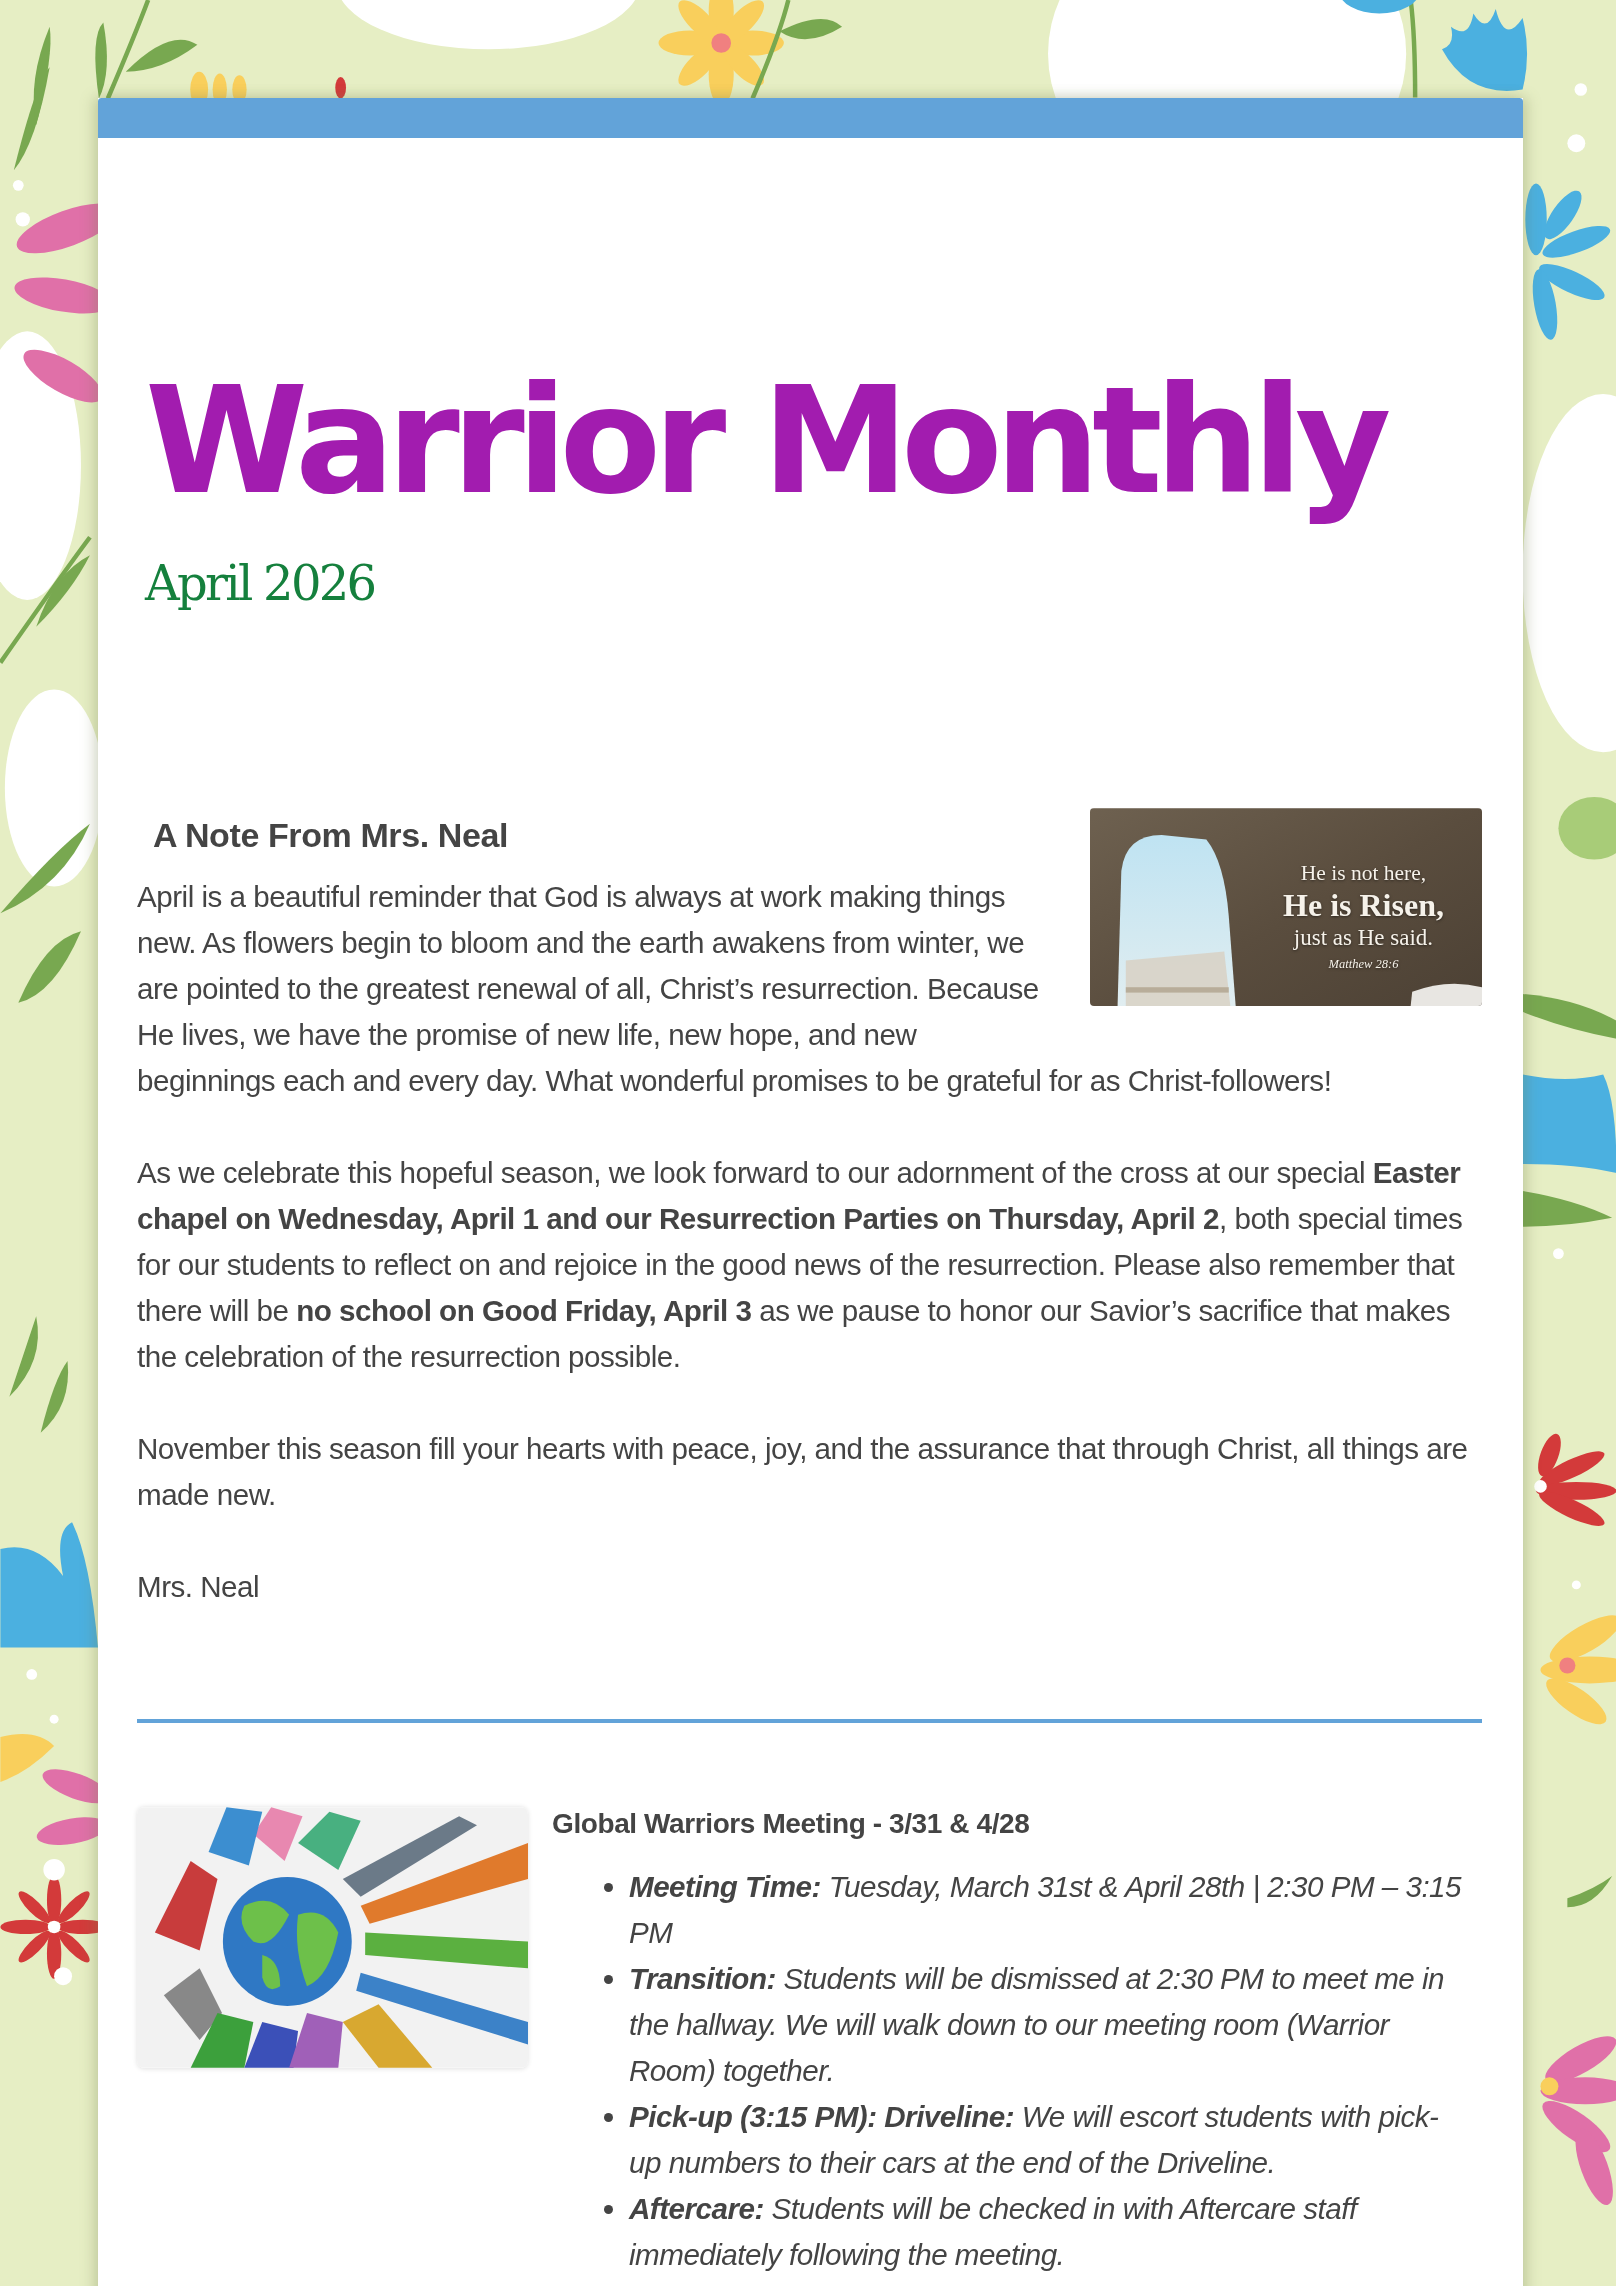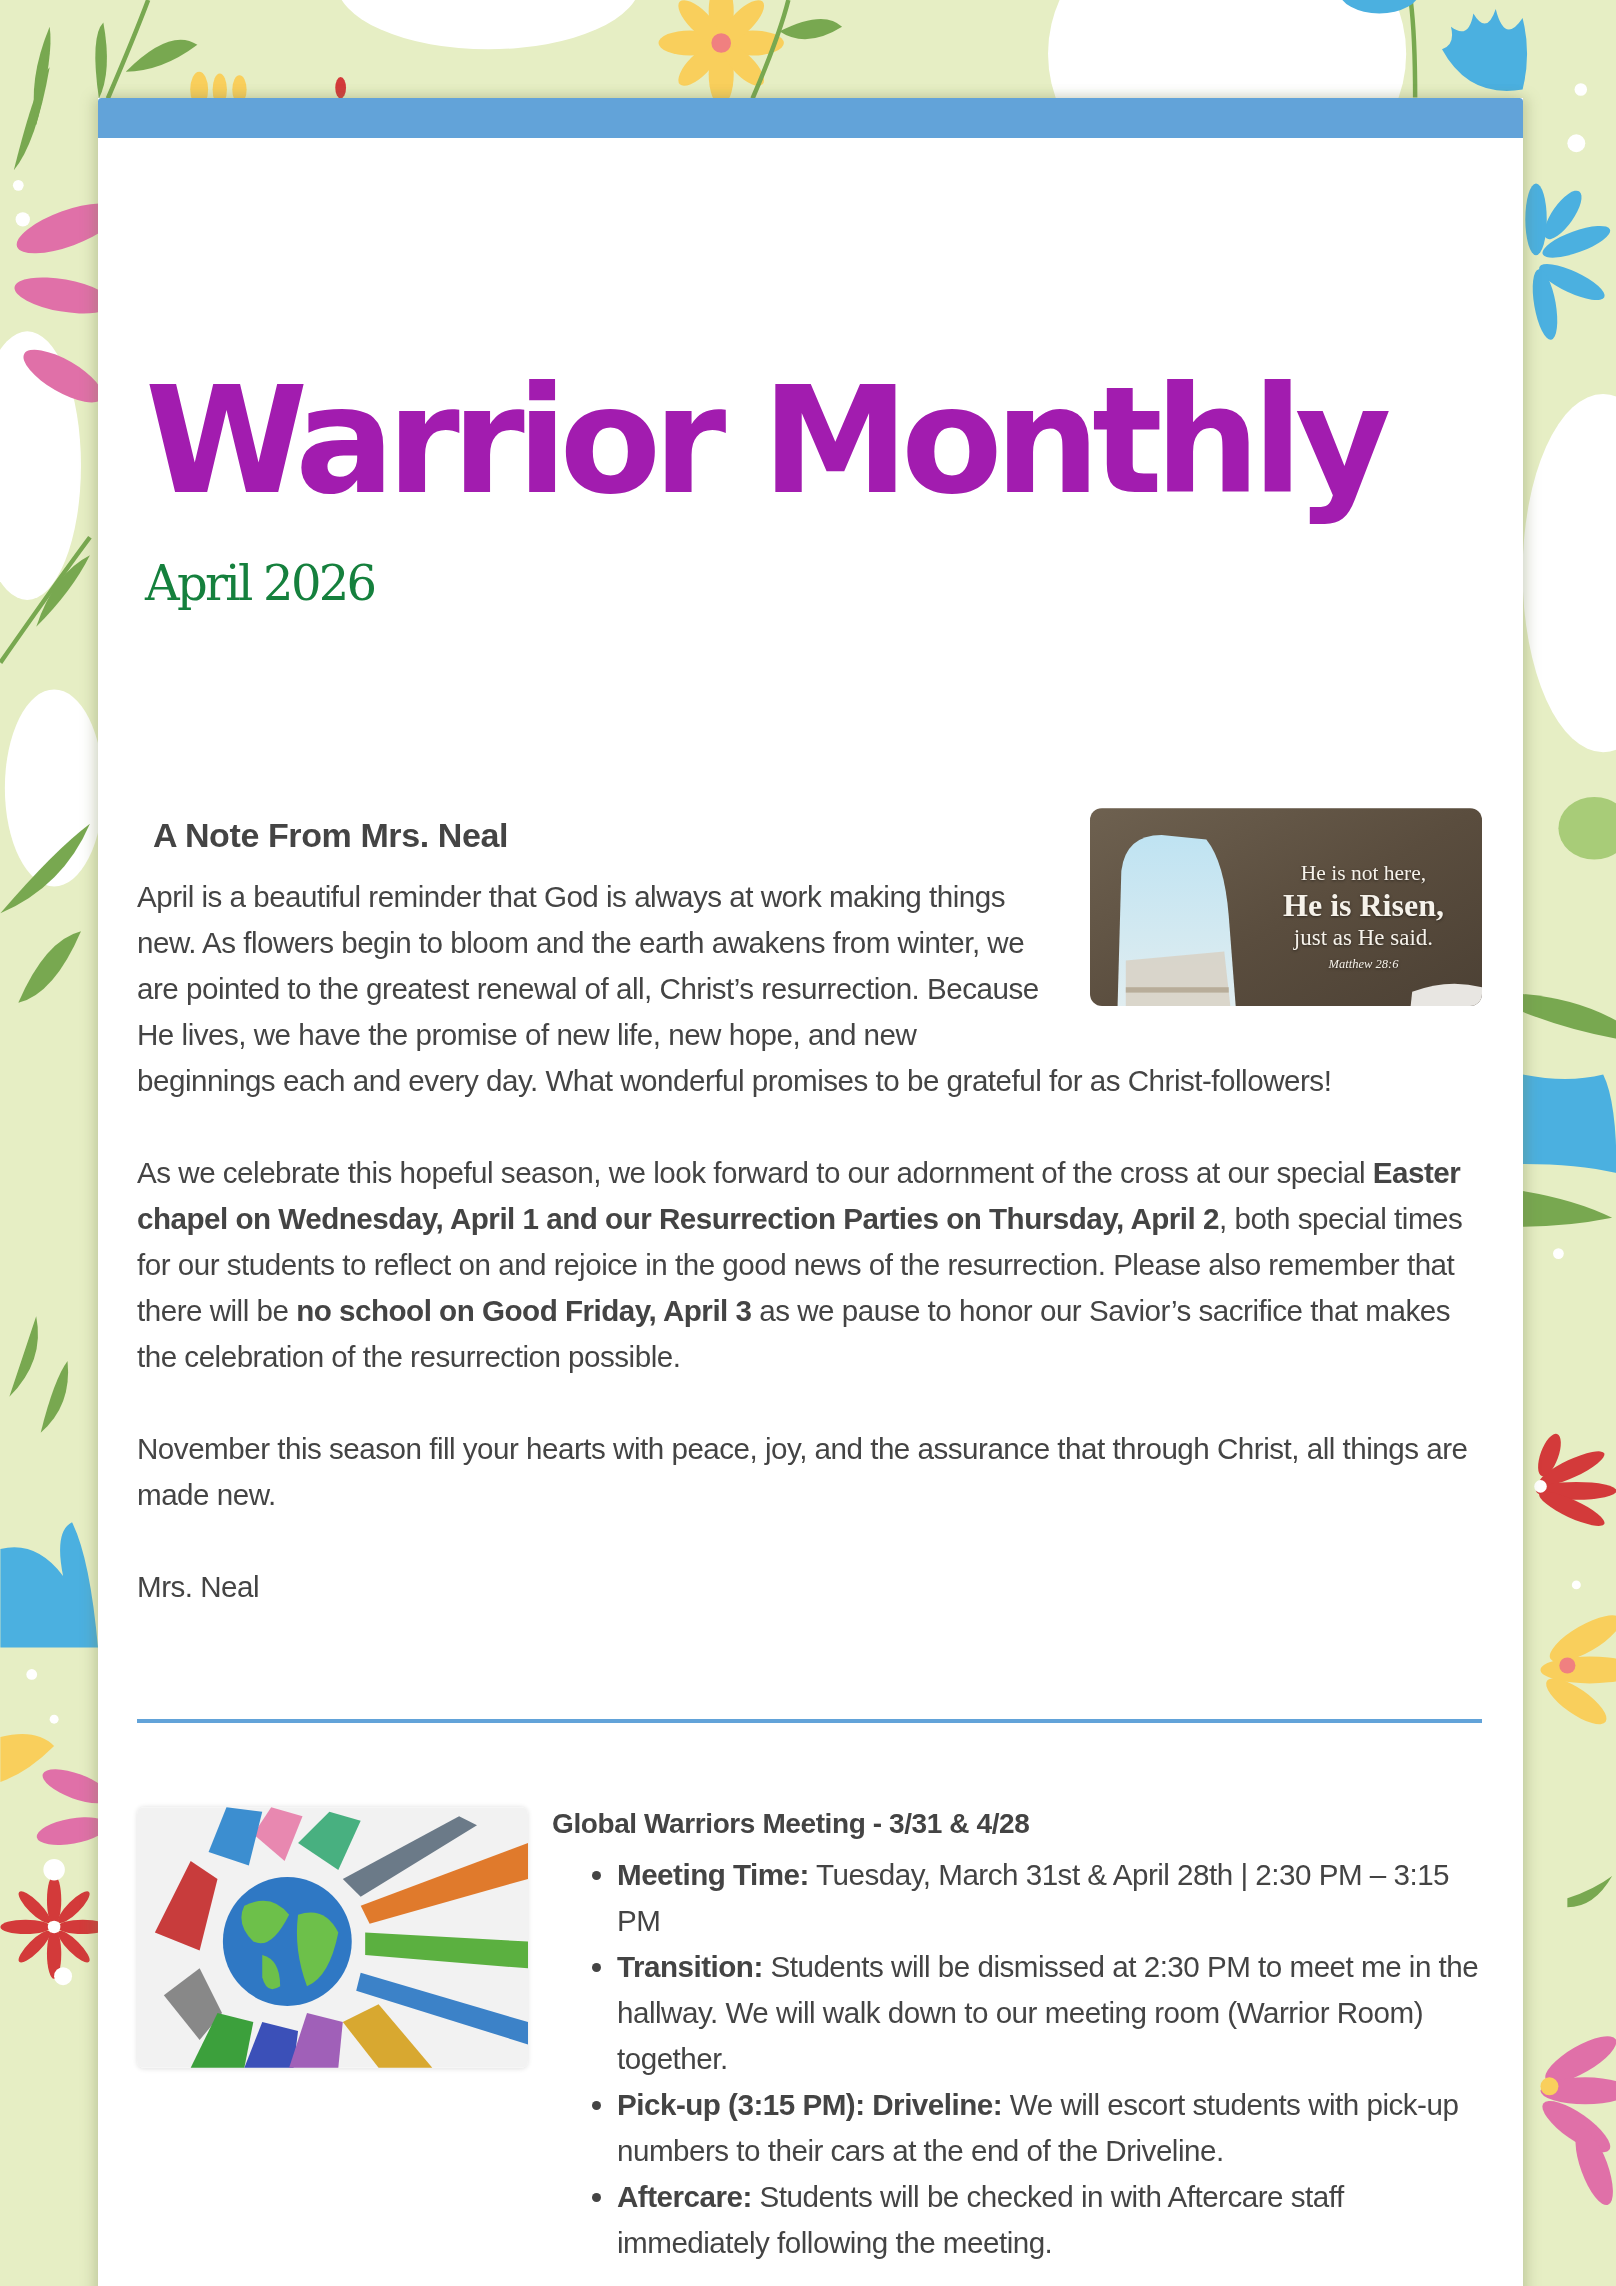--- a/index.html
+++ b/index.html
@@ -28,39 +28,39 @@
   .issue {
     position:absolute; left:47px; top:457px;
     font-family:"DejaVu Serif", serif; font-size:48px; letter-spacing:-2.7px;
     color:#15803d; white-space:nowrap;
   }
   .note { position:absolute; left:39px; top:699px; width:1345px; color:#444444; }
   .note h2 {
     margin:16px; font-size:34px; font-weight:bold; letter-spacing:-0.4px; line-height:45px;
   }
   .note-img {
-    float:right; width:392px; height:198px; margin:10.7px 0 9px 36px; border-radius:12px;
+    float:right; width:392px; height:198px; margin:10.7px 0 9px 36px; border-radius:4px;
     overflow:hidden; position:relative;
   }
   .note p {
     margin:0 0 46px 0; font-size:29.6px; line-height:46px; letter-spacing:-0.5px;
   }
   .note p.first { margin-top:5.4px; }
   .note b { font-weight:bold; }
   .divider {
     position:absolute; left:39px; top:1621px; width:1345px; height:3.6px; background:#62A3D9;
   }
   .gw-img {
     position:absolute; left:39px; top:1709px; width:391px; height:261px;
     border-radius:7.2px; overflow:hidden;
     box-shadow:0 0.9px 5.4px rgba(0,0,0,0.12);
   }
   .gw { position:absolute; left:454px; top:1702px; width:931px; color:#444444; }
   .gw h3 { margin:0; font-size:28px; font-weight:bold; line-height:48px; letter-spacing:-0.4px; }
-  .gw ul { margin:4px; padding-left:61px; }
+  .gw ul { margin:16px; padding-left:61px;font-style:italic; }
   .gw li { font-size:29.6px; line-height:46px; letter-spacing:-0.5px; }
   .gw li b { font-weight:bold; }
   .img-text {
     position:absolute; left:157px; top:52px; width:233px; text-align:center;
     font-family:"Liberation Serif", serif; color:#f6f2ea;
     text-shadow:0 0.9px 2.7px rgba(0,0,0,0.5);
   }
   .img-text .l1 { font-size:21.5px; line-height:27px; }
   .img-text .l2 { font-size:32px; line-height:36px; font-weight:bold; }
   .img-text .l3 { font-size:23px; line-height:29px; }

